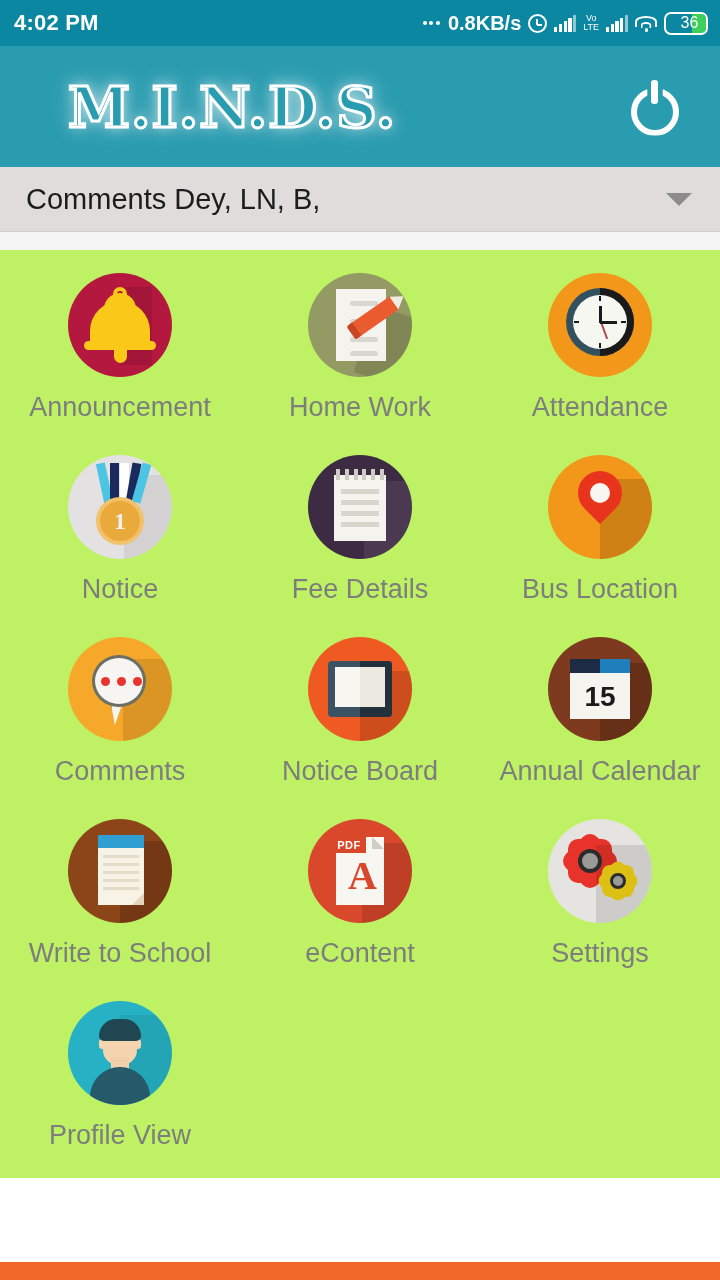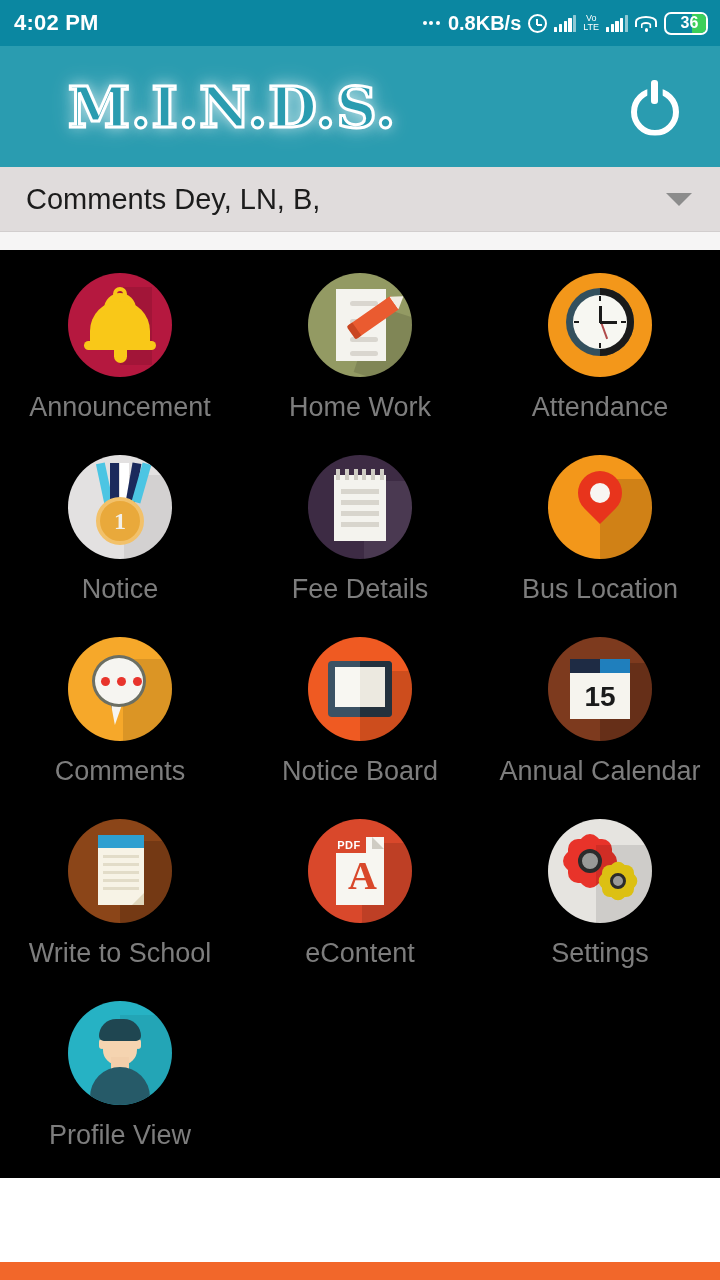--- a/index.html
+++ b/index.html
@@ -50,21 +50,21 @@
               background:#fff; border-radius:50%; }
   .sb-batt{
     width:44px; height:23px; border:2.3px solid #fff; border-radius:7px;
     position:relative; display:flex; align-items:center; justify-content:center;
     overflow:hidden;
   }
   .sb-batt .fill{
     position:absolute; right:0; top:0; bottom:0; width:36%;
     background:#3ccf5a;
   }
-  .sb-batt .num{ position:relative; font-size:16px; font-weight:bold; z-index:2;
+  .sb-batt .num{ position:relative; font-size:16px; font-weight:normal; z-index:2;
                  padding-right:9px;margin-left:16px; }
 
   
   .appbar{
     height:121px; width:100%;
     background:#2a9cb0;
     display:flex; align-items:center; justify-content:space-between;
     padding:0 22px 0 58px;
     position:relative;
   }
@@ -109,21 +109,21 @@
     border-left:13px solid transparent; border-right:13px solid transparent;
     border-top:13px solid #8c8c8c;
   }
   .sub-strip{ height:18px; width:100%; background:#f6f5f5; }
 
   
   .grid{
     width:100%;
     padding:18px 0 0 0;
     display:flex; flex-wrap:wrap;
-    background:#000000;
+    background:#bef264;
   }
   .cell{
     width:240px; height:182px;
     display:flex; flex-direction:column; align-items:center;
     cursor:pointer;
     padding-top:5px;
   }
   .icon-wrap{
     width:104px; height:104px; position:relative;
     border-radius:50%;

